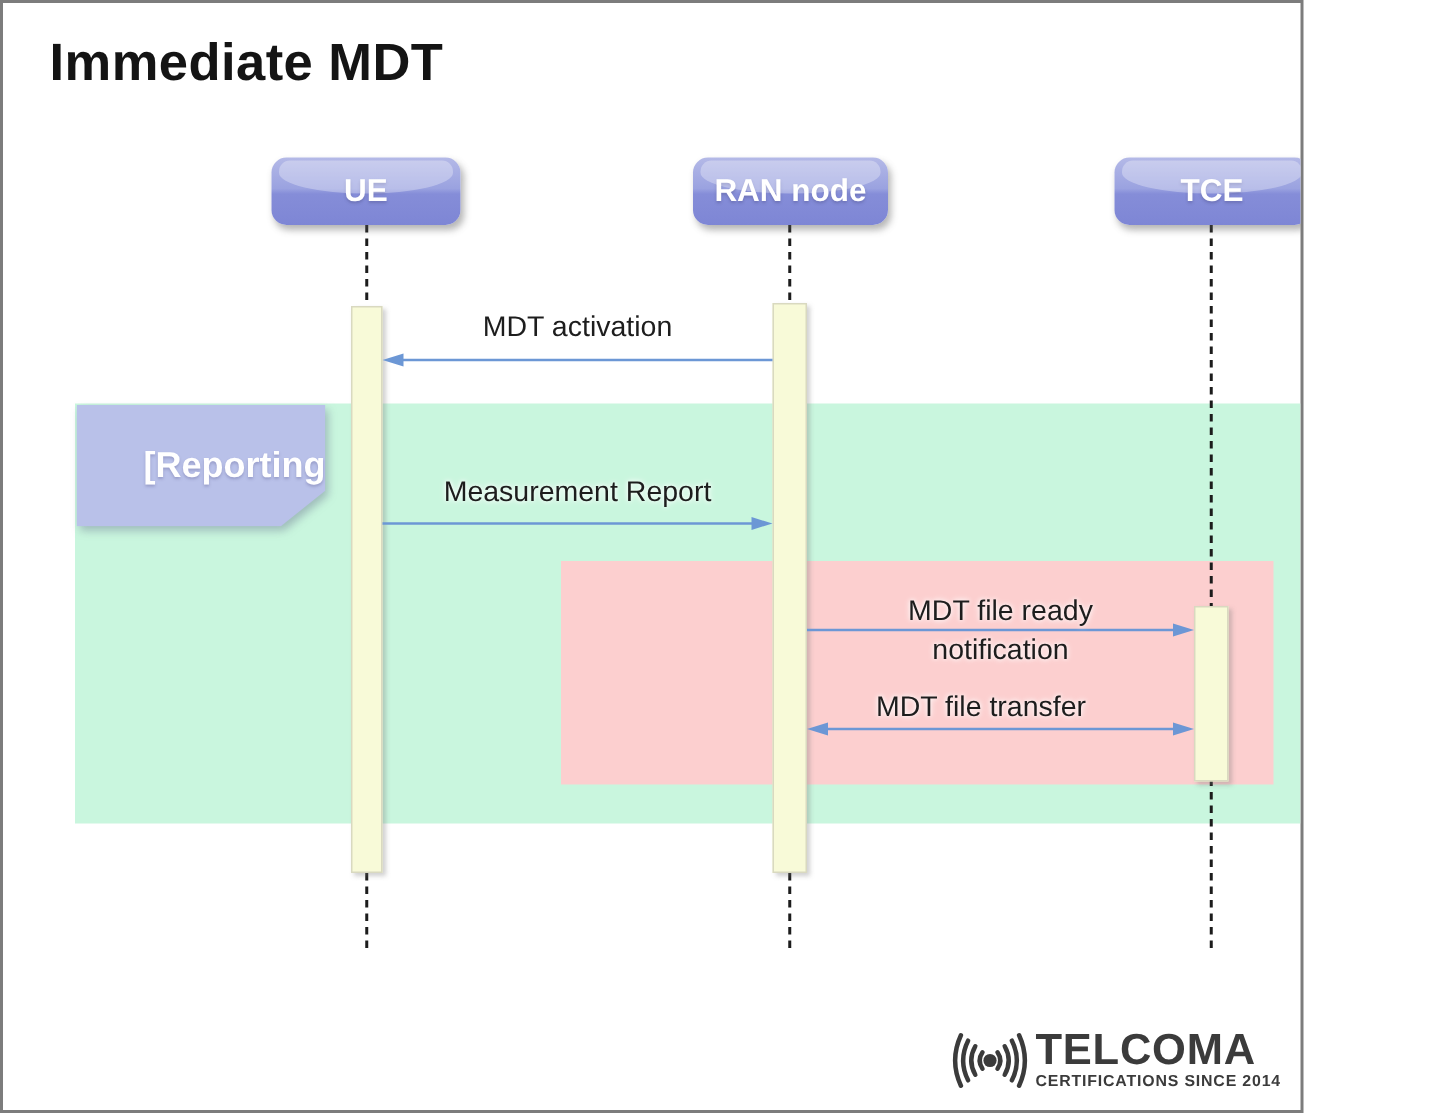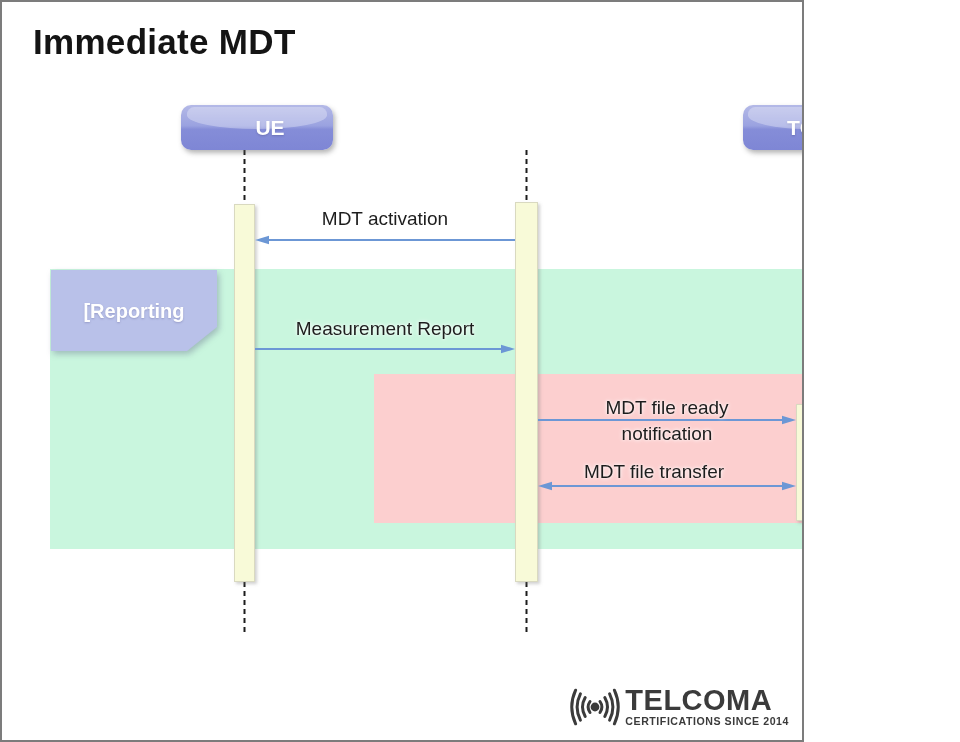--- a/index.html
+++ b/index.html
@@ -1,18 +1,18 @@
 <!DOCTYPE html>
 <html><head>
 <meta charset="utf-8">
 <style>
   html,body{margin:0;padding:0;background:#ffffff;}
   .page{
     position:relative;
-    width:804px;height:742px;
+    width:869px;height:742px;
     box-sizing:border-box;
     border:2px solid #7c7c7c;
     background:#ffffff;
     font-family:"Liberation Sans","DejaVu Sans",sans-serif;
     overflow:hidden;
   }
   .title{
     position:absolute;left:31px;top:20px;
     font-size:35px;font-weight:800;color:#141414;
     letter-spacing:0.3px;z-index:2;
@@ -31,21 +31,21 @@
   .cond-wrap{position:absolute;z-index:4;filter:drop-shadow(2px 3px 3px rgba(80,80,120,0.35));}
   .cond{
     width:100%;height:100%;
     background:#b9c1e9;
     display:flex;flex-direction:column;justify-content:center;align-items:center;
     color:#ffffff;font-weight:700;
     clip-path:polygon(0 0,100% 0,100% calc(100% - 24px),calc(100% - 30px) 100%,0 100%);
     text-shadow:0 1px 2px rgba(90,90,140,0.35);
   }
   .cond-reporting{left:49px;top:268px;width:166px;height:81px;}
-  .cond-reporting .cond{font-size:20px;line-height:26px;}
+  .cond-reporting .cond{font-size:24px;line-height:26px;align-items:flex-end;}
   .cond-file-ready{left:372px;top:372px;width:121px;height:71px;}
   .cond-file-ready .cond{font-size:19px;line-height:24px;clip-path:polygon(0 0,100% 0,100% calc(100% - 20px),calc(100% - 26px) 100%,0 100%);}
 
   
   .bar{
     position:absolute;z-index:5;
     box-sizing:border-box;
     background:#f8fad8;
     border:1px solid #d9d9c0;
     box-shadow:2px 2px 3px rgba(120,120,120,0.35);
@@ -63,21 +63,21 @@
     color:#ffffff;font-weight:700;font-size:21px;
     display:flex;align-items:center;justify-content:center;
     text-shadow:0 1px 2px rgba(60,60,110,0.3);
   }
   .actor::before{
     content:"";position:absolute;left:4%;top:2px;width:92%;height:48%;
     background:rgba(255,255,255,0.30);
     border-radius:8px 8px 55% 55%/8px 8px 70% 70%;
     pointer-events:none;
   }
-  .actor-ue{left:179px;width:126px;padding-left:26px;}
+  .actor-ue{left:179px;width:126px;}
   .actor-ran{left:460px;width:130px;}
   .actor-tce{left:741px;width:130px;}
 
   
   .msg{
     position:absolute;z-index:8;
     font-size:19px;color:#1d1d1d;font-weight:500;
     text-align:center;white-space:nowrap;
     transform:translateX(-50%);
     text-shadow:0 0 3px rgba(255,255,255,0.95),0 0 5px rgba(255,255,255,0.85);
@@ -140,20 +140,23 @@
     <g>
       <line x1="549" y1="484" x2="781" y2="484" stroke="#6c97d5" stroke-width="1.8"></line>
       <polygon points="536,484 550,479.7 550,488.3" fill="#6c97d5"></polygon>
       <polygon points="794,484 780,479.7 780,488.3" fill="#6c97d5"></polygon>
     </g>
   </svg>
 
   <div class="actor actor-ue">
     <span>UE</span>
   </div>
+  <div class="actor actor-ran">
+    <span>RAN node</span>
+  </div>
   <div class="actor actor-tce">
     <span>TCE</span>
   </div>
 
   <div class="msg msg-activation">MDT activation</div>
   <div class="msg msg-measurement">Measurement Report</div>
   <div class="msg msg-notification">
     <div>MDT file ready</div>
     <div>notification</div>
   </div>

